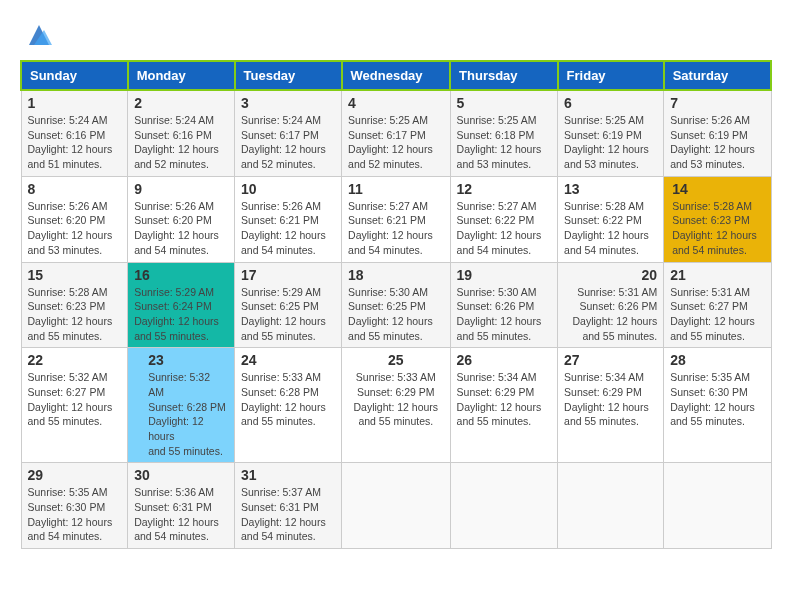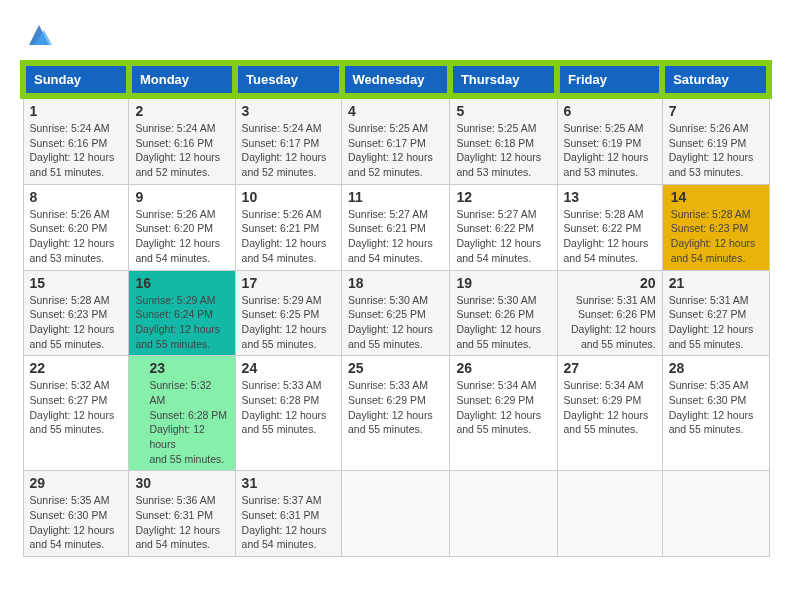--- a/index.html
+++ b/index.html
@@ -57,21 +57,21 @@
       border-collapse: collapse;
       font-size: 11px;
     }
     .calendar th {
       background-color: #1565c0;
       color: #fff;
       text-align: left;
       padding: 6px 8px;
       font-size: 13px;
       font-weight: bold;
-      border: 6px solid #84cc16;
+      border: 2px solid #84cc16;
     }
     .calendar td {
       border: 1px solid #ccc;
       vertical-align: top;
       padding: 4px 6px;
       width: 110px;
       min-height: 80px;
       background: #fff;
     }
     .calendar tr:nth-child(odd) td {
@@ -283,35 +283,35 @@
         </td>
       </tr>
       <tr>
         <td style="background-color: rgb(255, 255, 255);">
           <span class="day-number">22</span>
           <div class="day-info" style="white-space: pre-line;">Sunrise: 5:32 AM
 Sunset: 6:27 PM
 Daylight: 12 hours
 and 55 minutes.</div>
         </td>
-        <td style="background-color: #86efac; padding-left: 20px;">
+        <td style="background-color: #7dd3fc; padding-left: 20px;">
           <span class="day-number">23</span>
           <div class="day-info" style="white-space: pre-line;">Sunrise: 5:32 AM
 Sunset: 6:28 PM
 Daylight: 12 hours
 and 55 minutes.</div>
         </td>
         <td style="background-color: rgb(255, 255, 255);">
           <span class="day-number">24</span>
           <div class="day-info" style="white-space: pre-line;">Sunrise: 5:33 AM
 Sunset: 6:28 PM
 Daylight: 12 hours
 and 55 minutes.</div>
         </td>
-        <td style="background-color: rgb(255, 255, 255);">
+        <td style="background-color: rgb(255, 255, 255); text-align: center;">
           <span class="day-number">25</span>
           <div class="day-info" style="white-space: pre-line;">Sunrise: 5:33 AM
 Sunset: 6:29 PM
 Daylight: 12 hours
 and 55 minutes.</div>
         </td>
         <td style="background-color: rgb(255, 255, 255);">
           <span class="day-number">26</span>
           <div class="day-info" style="white-space: pre-line;">Sunrise: 5:34 AM
 Sunset: 6:29 PM

